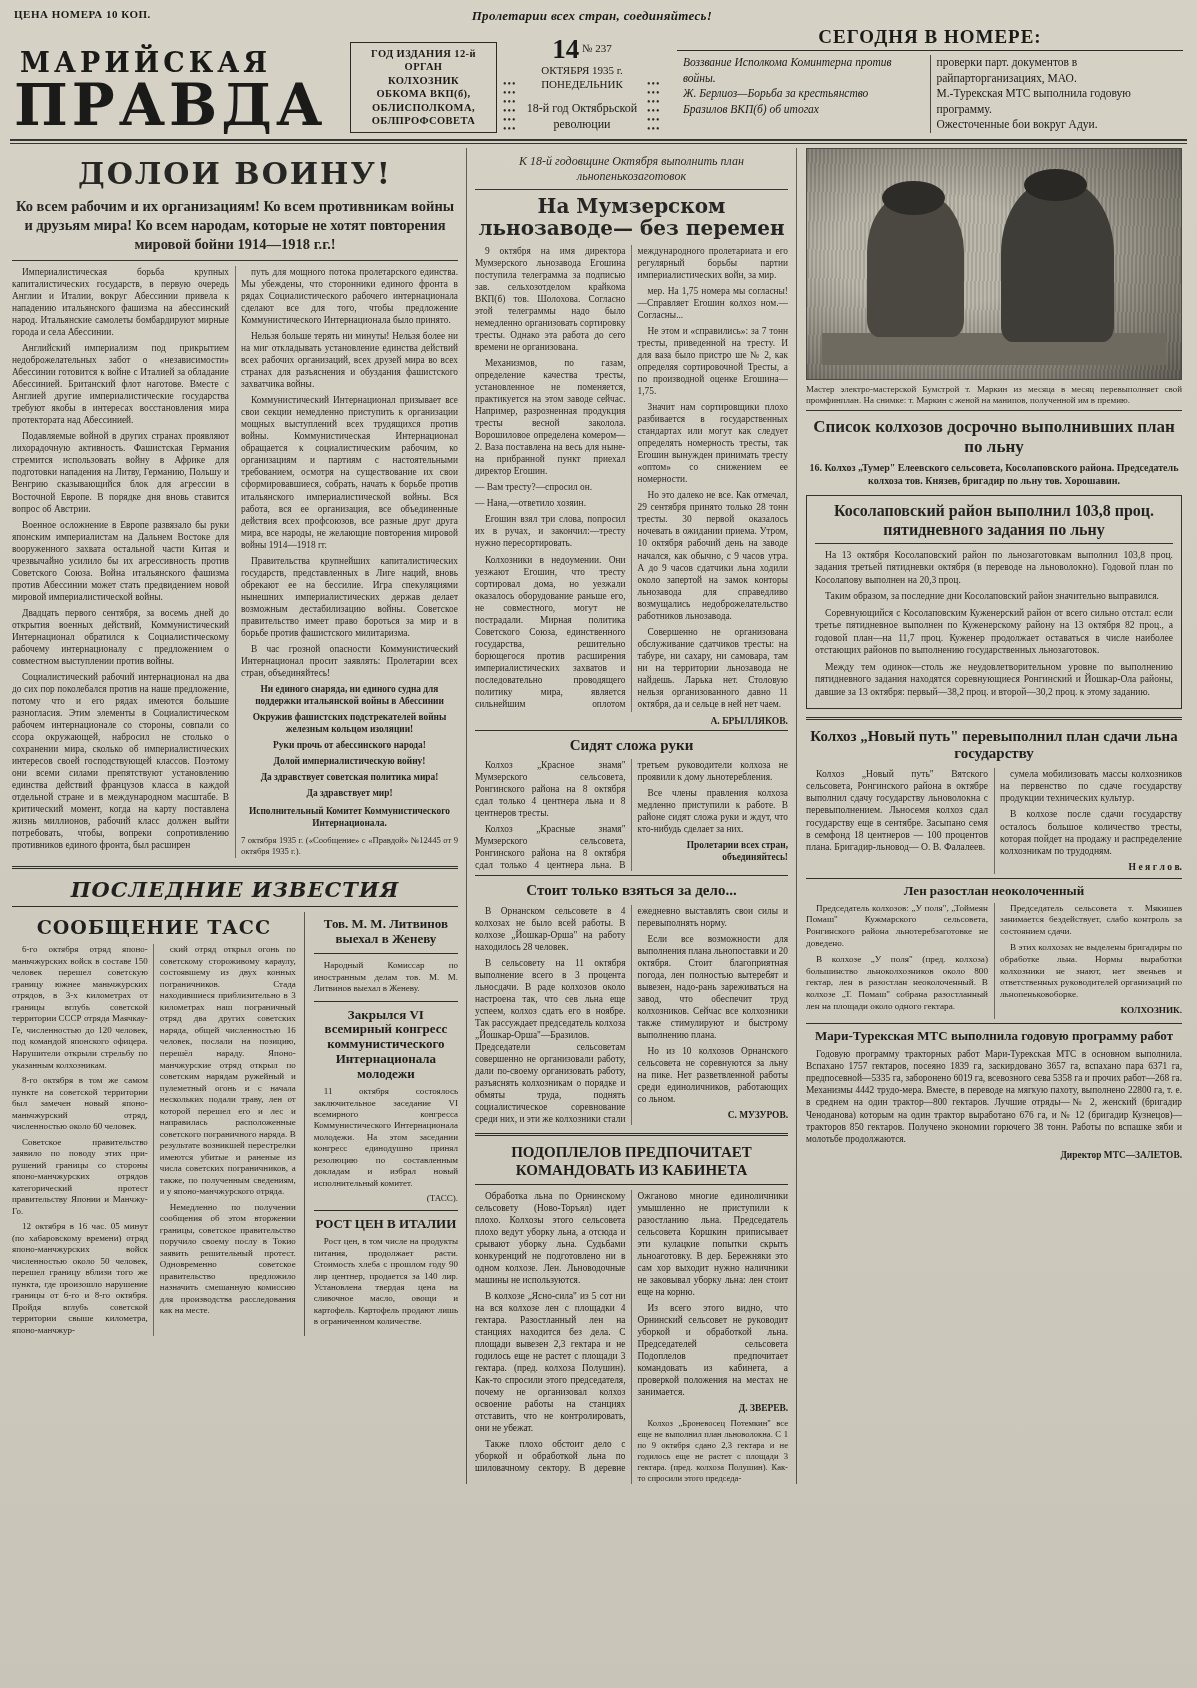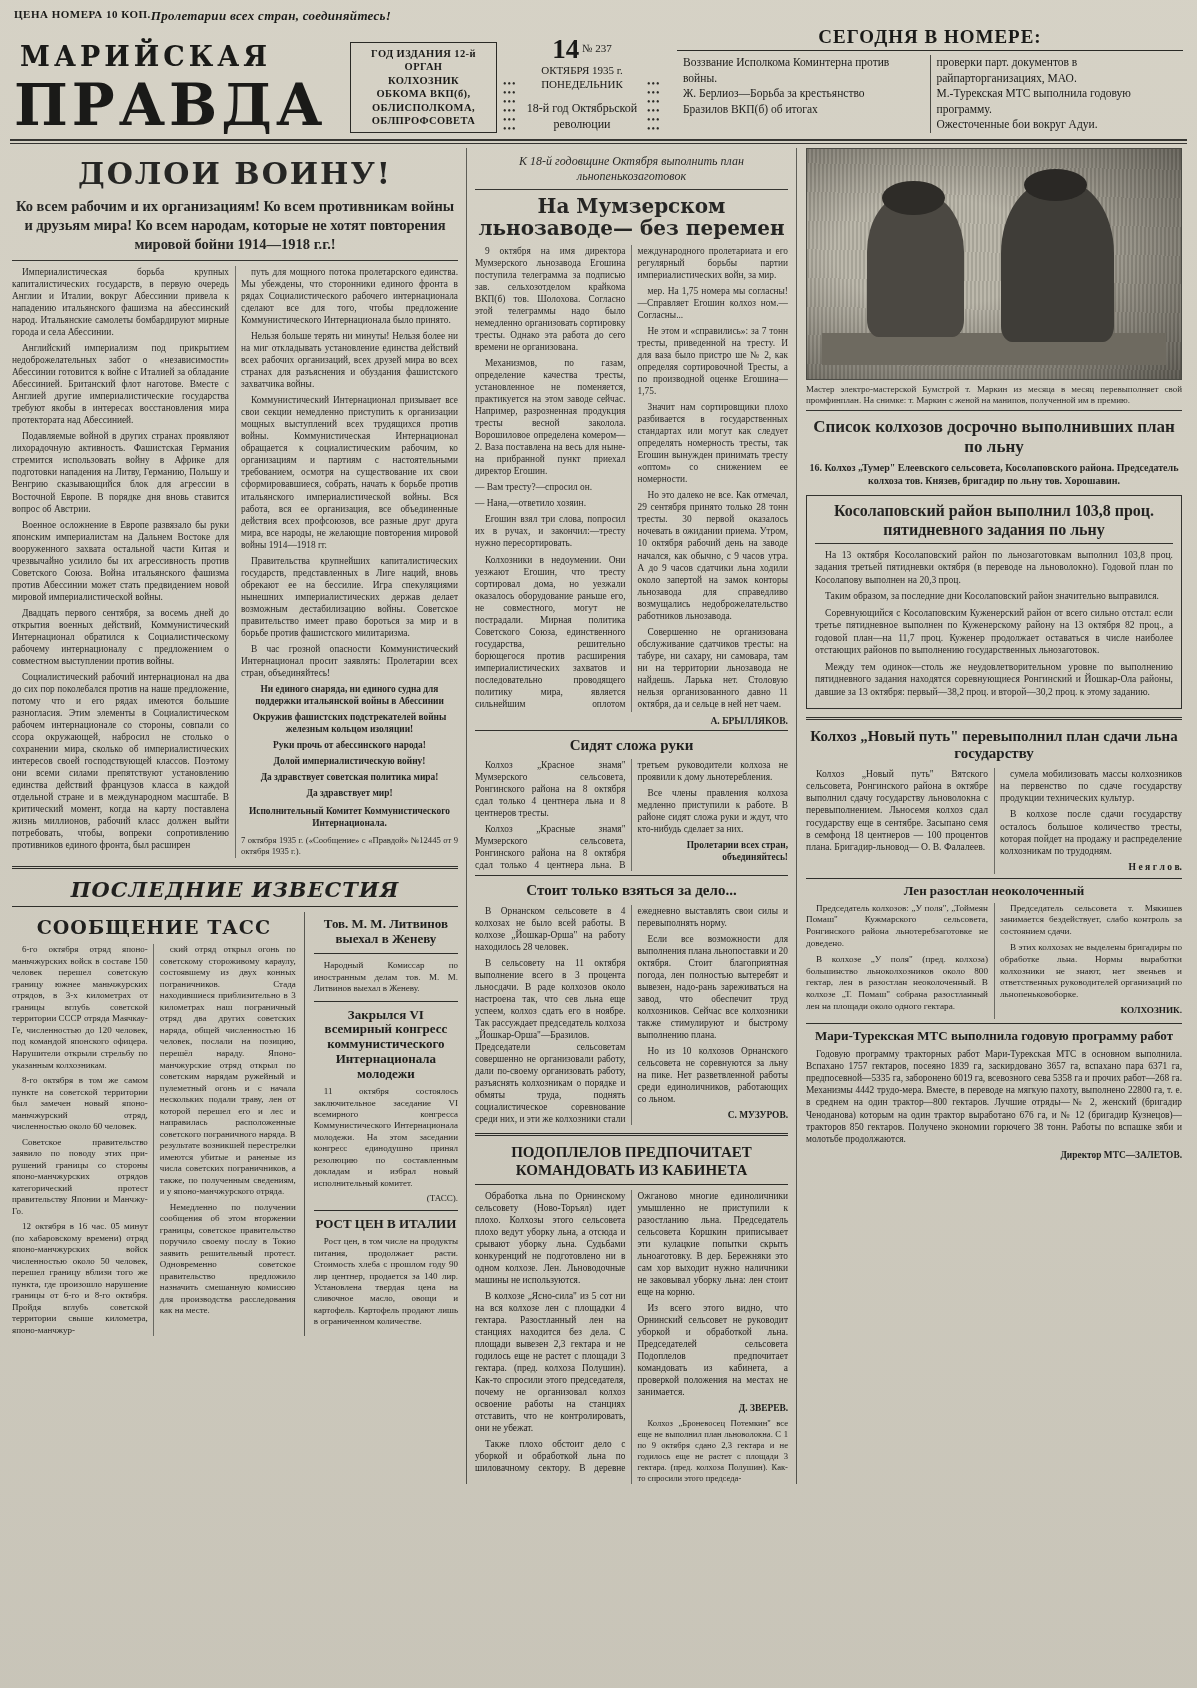--- a/index.html
+++ b/index.html
@@ -13,39 +13,39 @@
   .page{
     position:relative;width:1197px;height:1688px;
     background:#d3cfc2;
     padding:0;box-sizing:border-box;
   }
   .paper-tint{position:absolute;inset:0;background:
      linear-gradient(180deg, rgba(255,255,255,0.06), rgba(0,0,0,0.05));
      pointer-events:none;}
   
   .masthead{position:relative;padding:8px 14px 0 14px;}
-  .top-line{display:flex;align-items:flex-start;font-size:11px;letter-spacing:.5px;}
+  .top-line{display:flex;justify-content:space-between;align-items:flex-start;font-size:11px;letter-spacing:.5px;}
   .price{font-weight:bold;font-size:11px;}
   .prolet{font-style:italic;font-weight:bold;font-size:13px;letter-spacing:.3px;}
   .mast-grid{display:flex;align-items:flex-end;margin-top:2px;}
   .title-block{width:330px;}
   .m-title-1{font-family:"DejaVu Serif",serif;font-weight:bold;font-size:27px;letter-spacing:4px;line-height:1;margin-left:6px;}
-  .m-title-2{font-family:"DejaVu Serif",serif;font-weight:bold;font-size:57px;letter-spacing:4px;line-height:.95;margin-top:8px;}
+  .m-title-2{font-family:"DejaVu Serif",serif;font-weight:bold;font-size:57px;letter-spacing:4px;line-height:.95;margin-top:2px;}
   .info-box{border:1px solid #2a2a26;padding:4px 10px;margin-left:6px;font-size:10.5px;line-height:1.28;text-align:center;width:125px;letter-spacing:.4px;}
   .info-box b{display:block;}
   .dots{font-size:10px;letter-spacing:1px;line-height:.9;color:#2a2a26;margin:0 6px;width:14px;word-break:break-all;}
   .issue-box{text-align:center;font-size:11px;line-height:1.35;width:118px;}
   .issue-day{font-size:27px;font-weight:bold;line-height:1;display:inline-block;vertical-align:middle;}
   .issue-num{font-size:11px;}
   .issue-sm{font-size:12px;}
   .today-box{margin-left:10px;flex:1;}
   .today-title{text-align:center;font-weight:bold;font-size:19px;letter-spacing:1px;border-bottom:1px solid #2a2a26;padding-bottom:2px;}
   .today-cols{display:flex;margin-top:4px;font-size:11.5px;line-height:1.35;}
   .today-cols .c{flex:1;padding:0 6px;}
-  .today-cols .c:first-child{border-right:1px solid #4a4a44;}
+  .today-cols .c:first-child{border-right:1px solid #4a4a44;font-style:italic;}
   .rule-thick{border-top:2px solid #2a2a26;margin:6px 10px 0 10px;}
   .rule-thin{border-top:1px solid #2a2a26;margin:2px 10px 4px 10px;}
 
   
   .body-grid{display:flex;padding:0 12px;box-sizing:border-box;}
   .col{box-sizing:border-box;}
   .colA{width:455px;padding-right:8px;border-right:1px solid #55554e;}
   .colB{width:330px;padding:0 8px;border-right:1px solid #55554e;}
   .colC{width:385px;padding-left:9px;}
 

